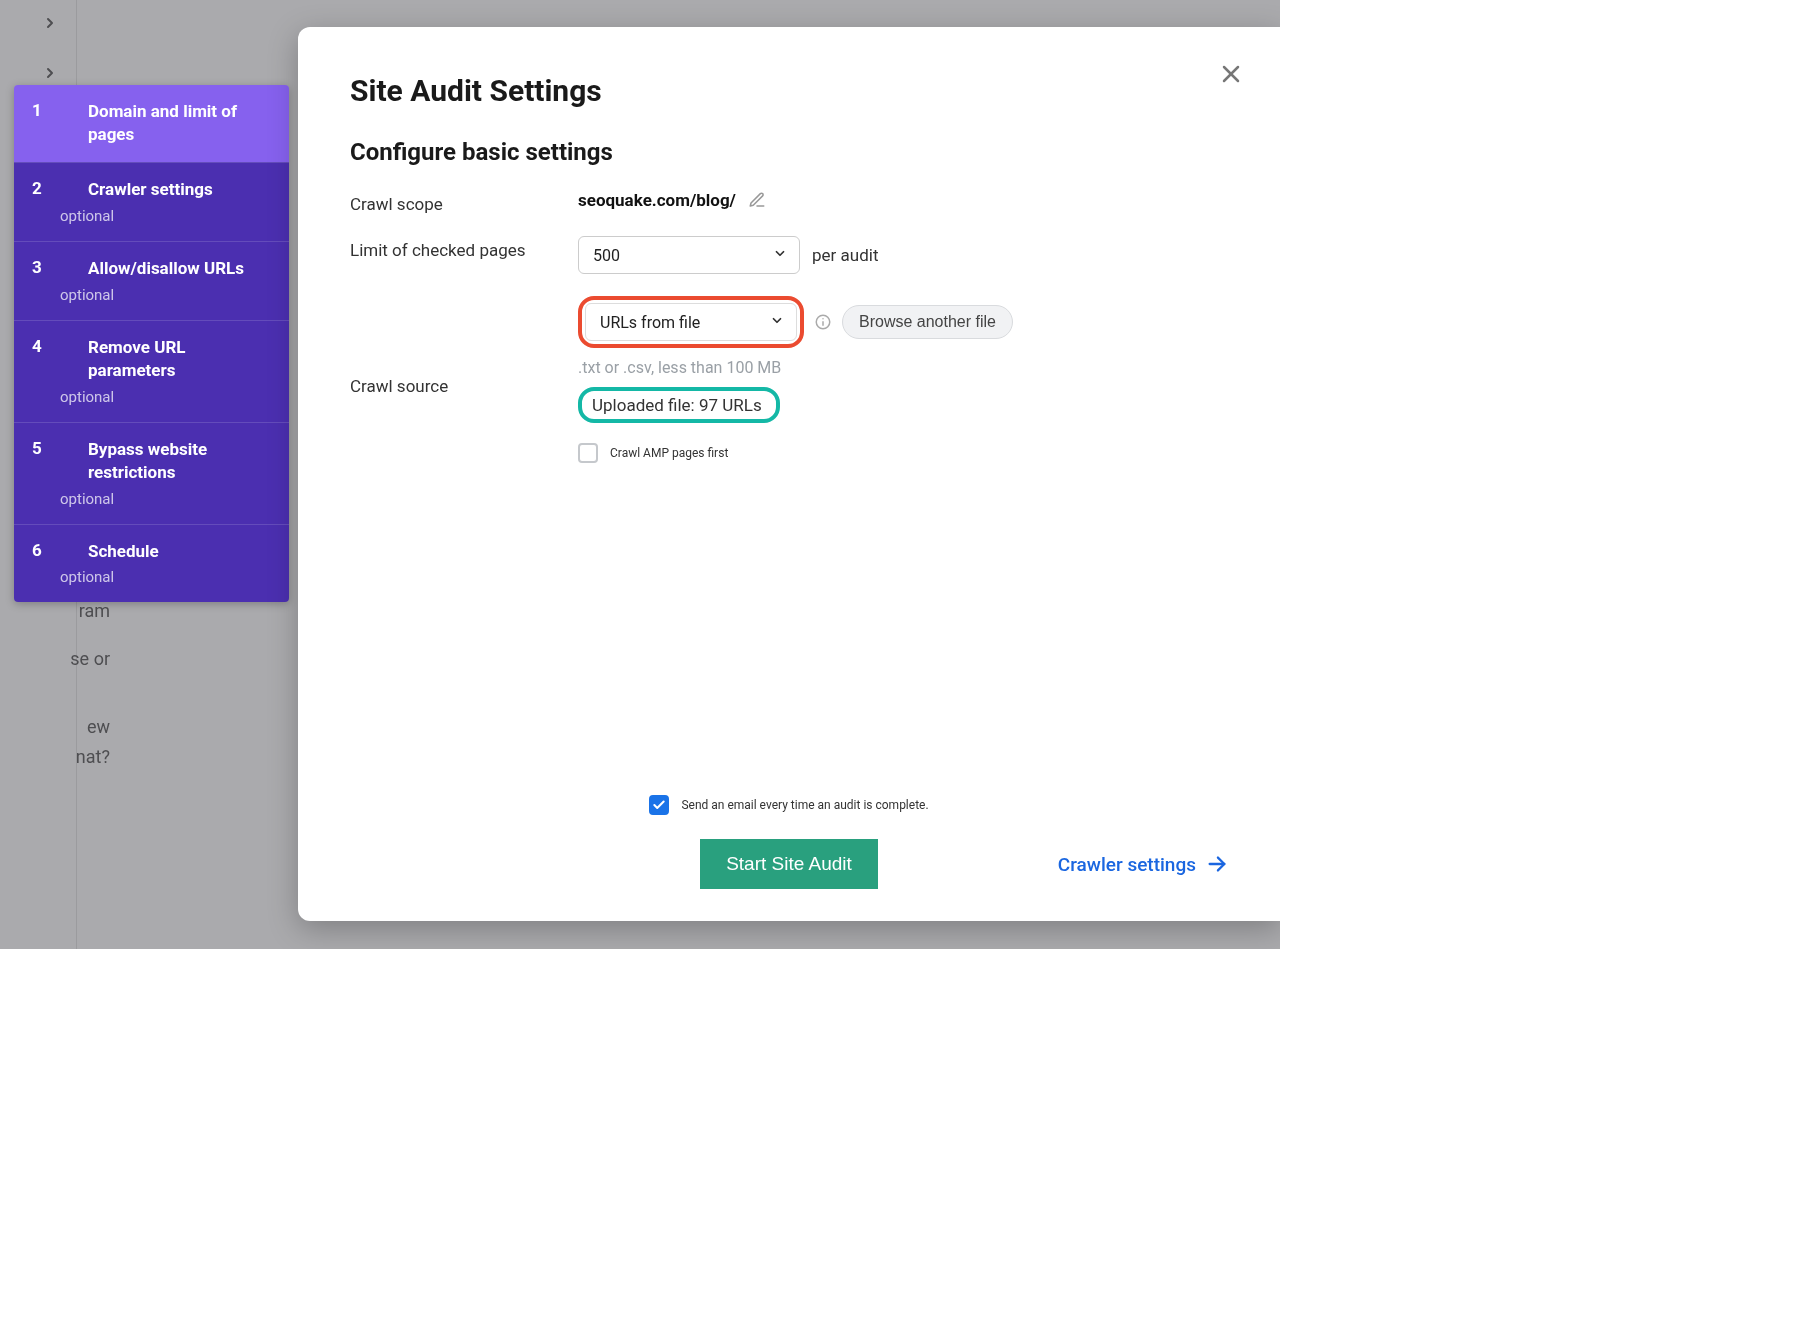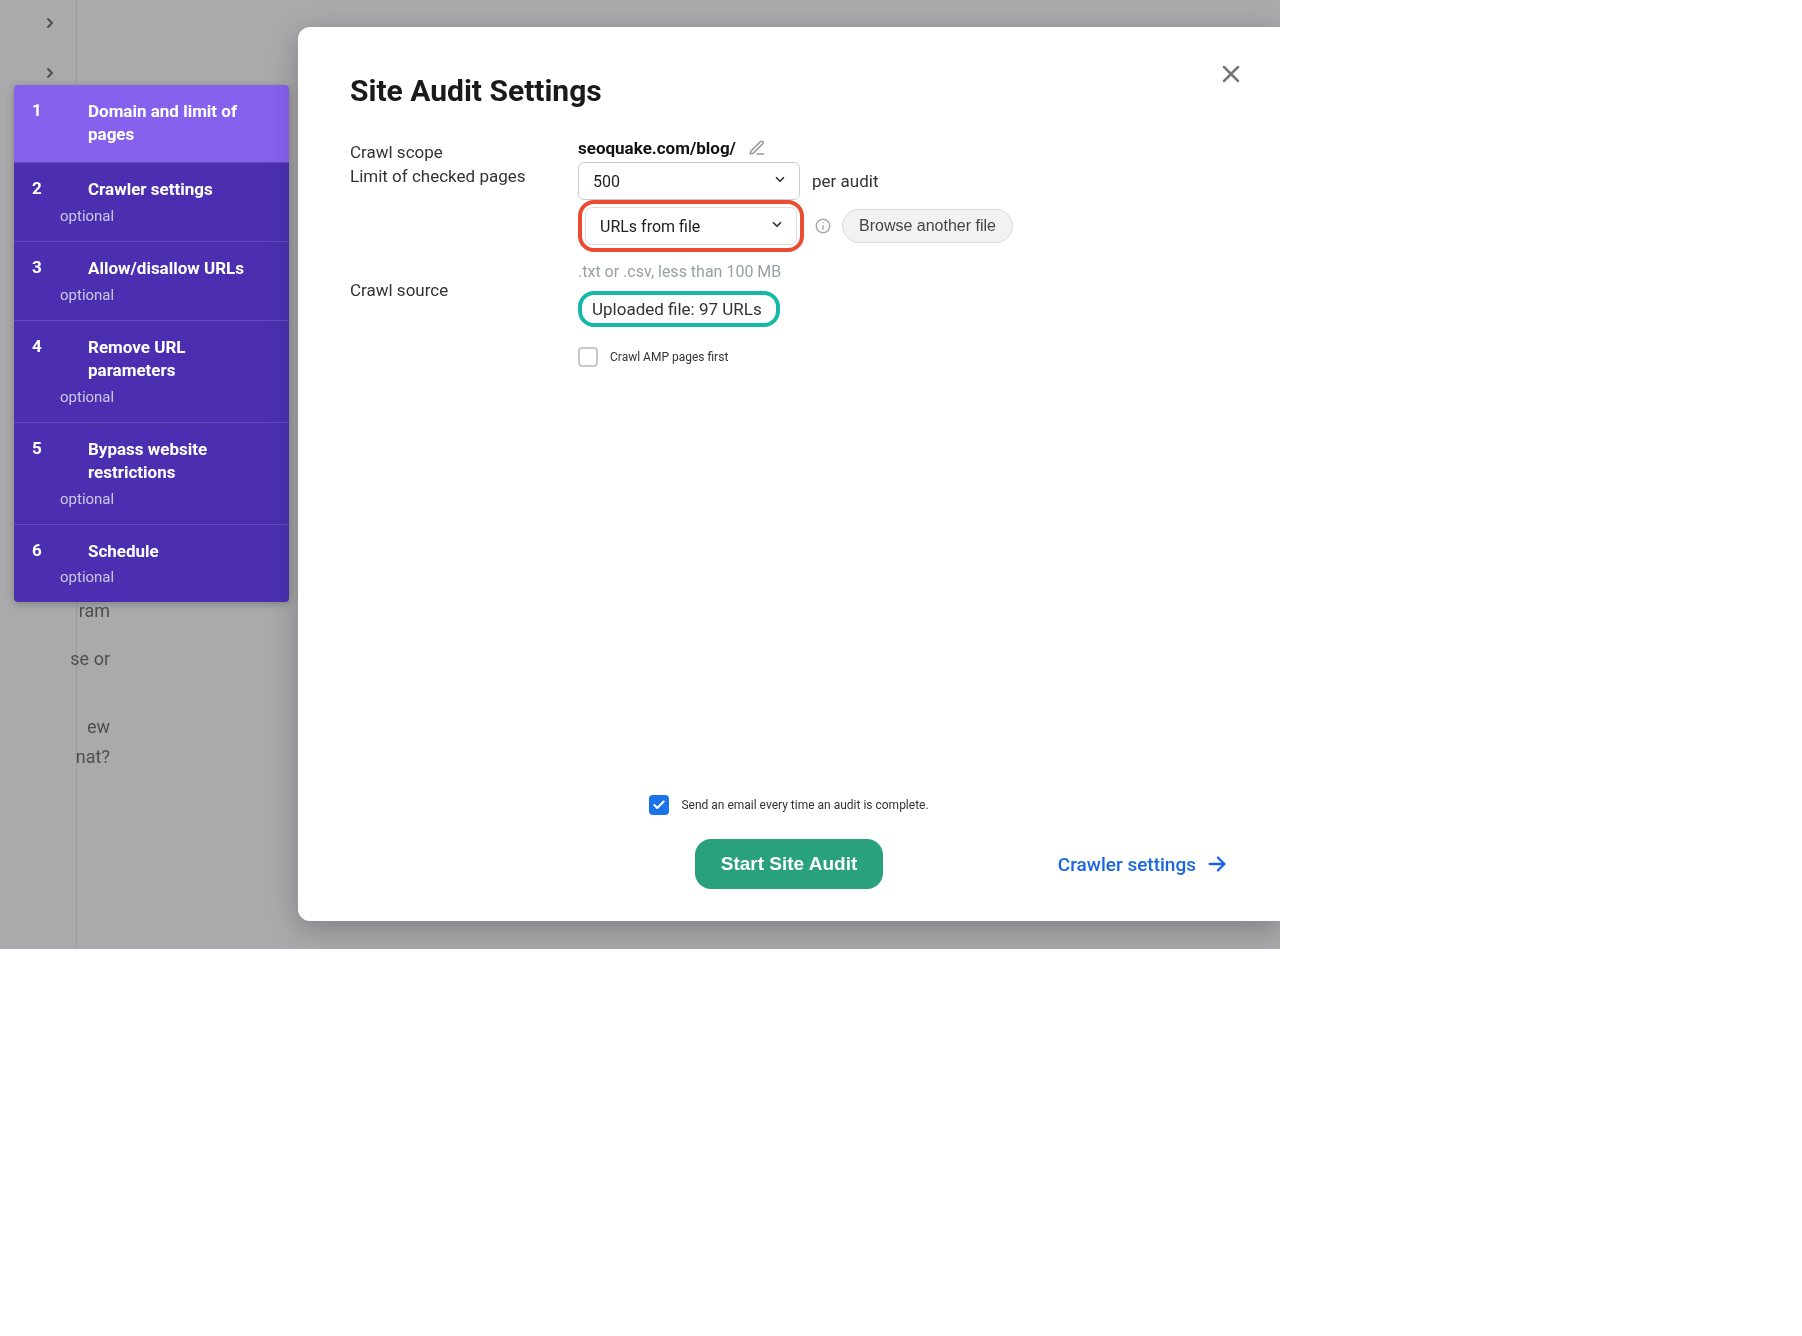--- a/index.html
+++ b/index.html
@@ -119,21 +119,21 @@
     font-weight: 700;
     color: #1a1a1a;
     margin-bottom: 30px;
   }
   .modal h2 {
     font-size: 24px;
     font-weight: 700;
     color: #1a1a1a;
     margin-bottom: 24px;
   }
-  .form-rows { display: flex; flex-direction: column; }
+  .form-rows { display: flex; flex-direction: column; gap: 22px; }
   .row { display: flex; align-items: flex-start; }
   .row-label {
     width: 228px;
     flex: 0 0 228px;
     font-size: 17px;
     color: #333;
     padding-top: 4px;
   }
   .row-content {
     flex: 1;
@@ -248,23 +248,23 @@
     width: 100%;
     display: flex;
     align-items: center;
     justify-content: center;
     position: relative;
   }
   .btn-primary {
     background: #29a07e;
     color: #fff;
     font-size: 19px;
-    font-weight: 700;
+    font-weight: 400;
     border: none;
-    border-radius: 16px;
+    border-radius: 0;
     padding: 14px 26px;
     cursor: pointer;
     text-align: right;
   }
   .link-next {
     position: absolute;
     right: 0;
     display: inline-flex;
     align-items: center;
     gap: 10px;
@@ -347,20 +347,21 @@
 
 <div class="modal">
   <div class="close-btn">
     <svg viewBox="0 0 24 24" fill="none" stroke="currentColor" stroke-width="2.5" stroke-linecap="round">
         <line x1="5" y1="5" x2="19" y2="19"></line>
         <line x1="19" y1="5" x2="5" y2="19"></line>
       </svg>
   </div>
 
   <h1>Site Audit Settings</h1>
+  <h2>Configure basic settings</h2>
 
   <div class="form-rows">
 
     <div class="row">
       <div class="row-label">Crawl scope</div>
       <div class="row-content">
         <span class="scope-value">seoquake.com/blog/</span>
         <span class="edit-icon">
           <svg viewBox="0 0 24 24" fill="none" stroke="currentColor" stroke-width="2" stroke-linecap="round" stroke-linejoin="round">
               <path d="M12 20h9"></path>

